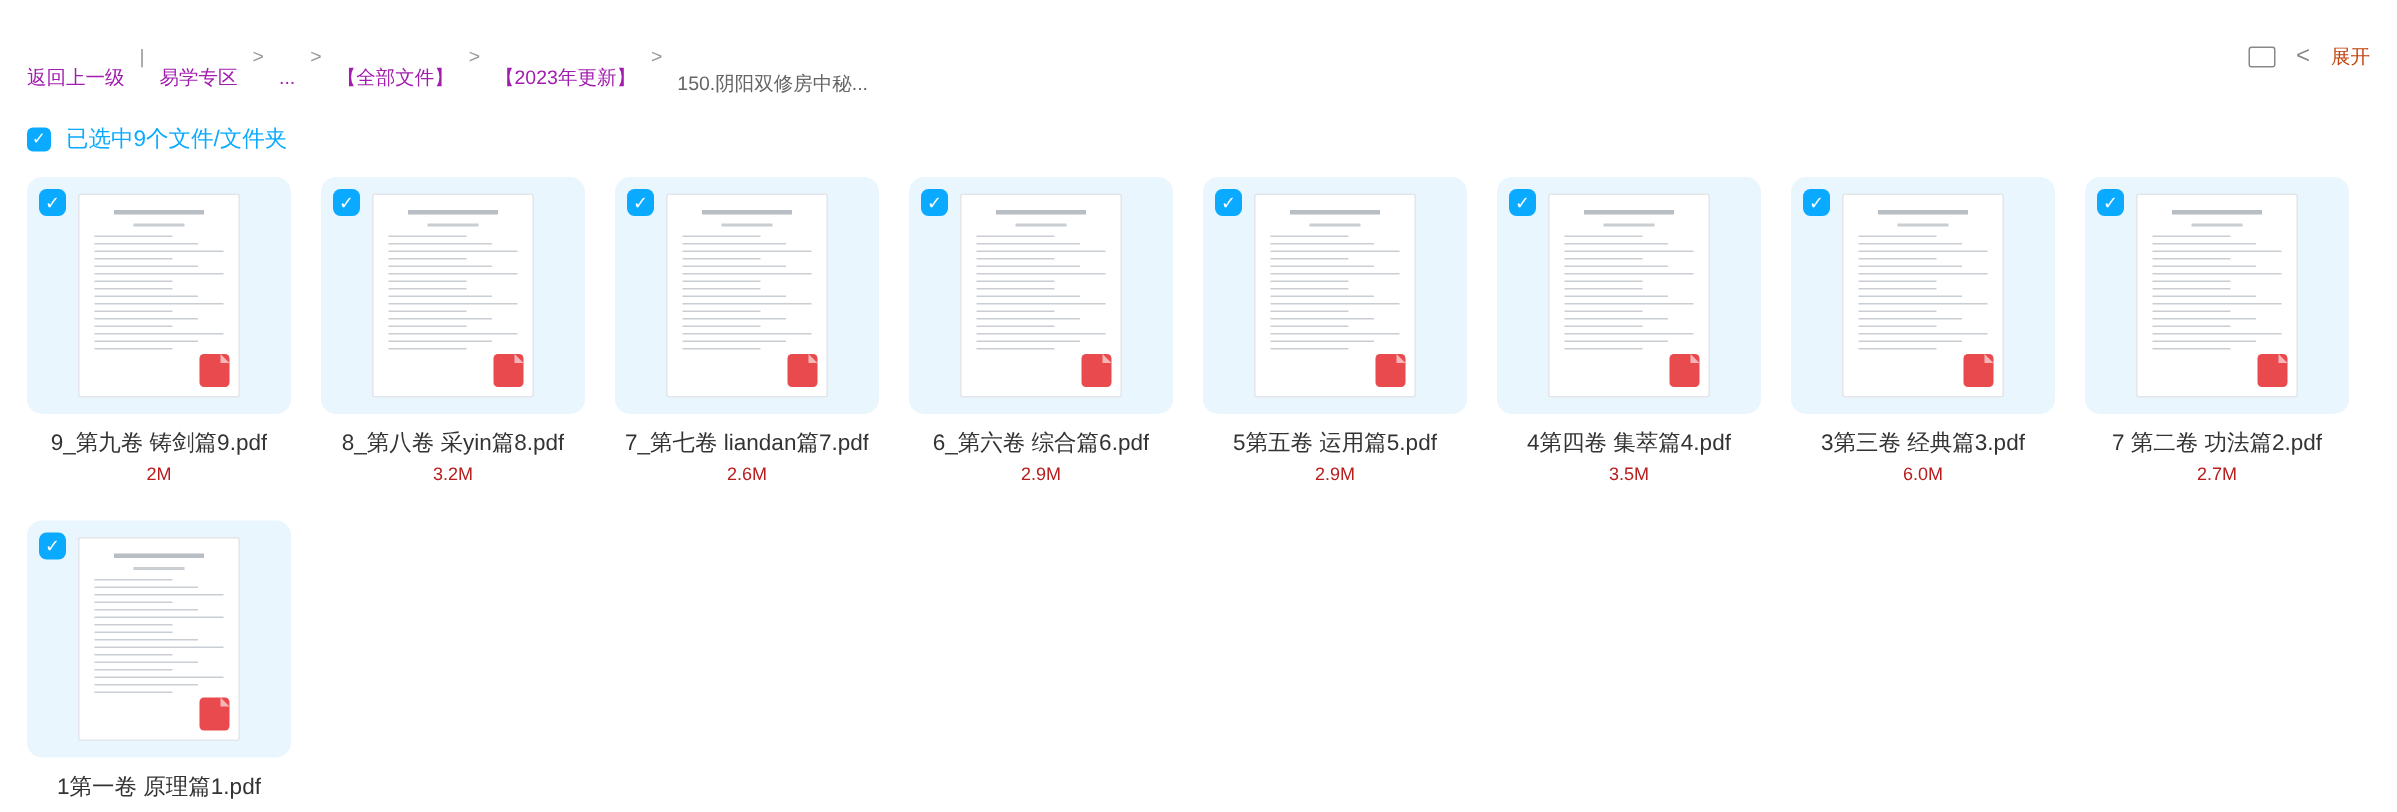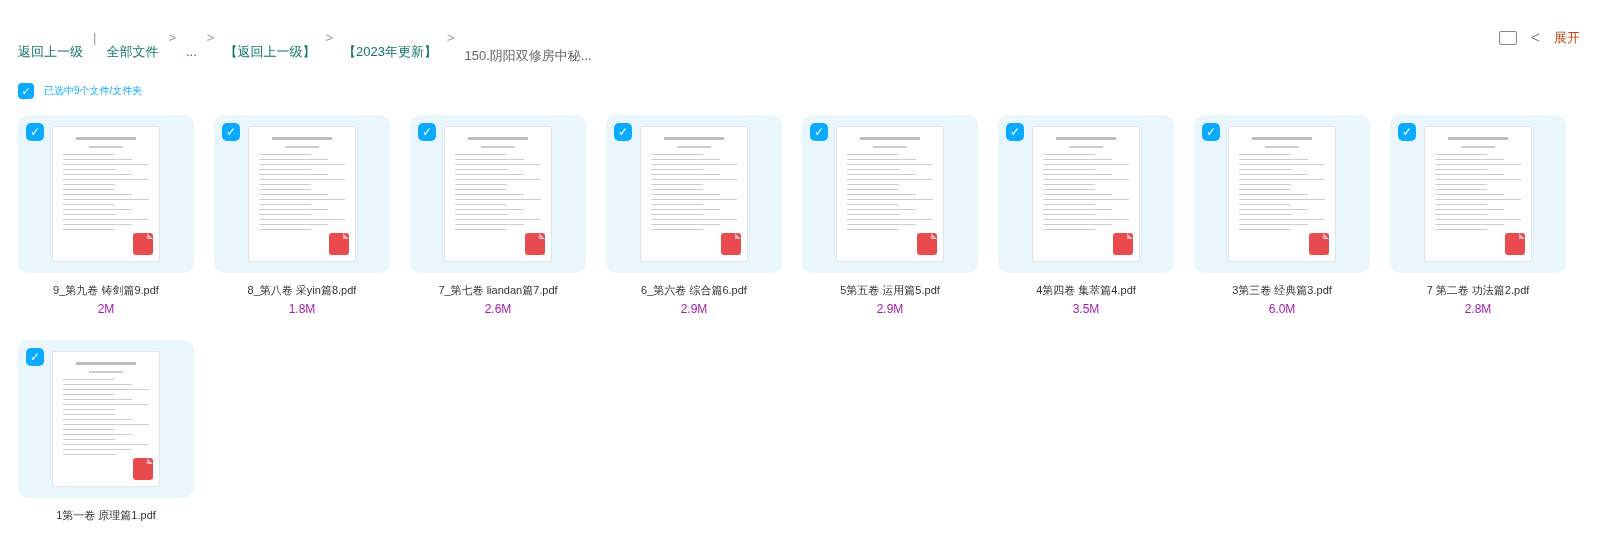--- a/index.html
+++ b/index.html
@@ -2,37 +2,37 @@
 <html><head>
 <meta charset="utf-8">
 <style>
   * { box-sizing: border-box; margin: 0; padding: 0; }
   body { font-family: "Microsoft YaHei", Arial, sans-serif; font-size: 13px; color: #333; background: #fff; width: 1598px; }
   
   .breadcrumb {
     display: flex; align-items: center; padding: 10px 18px; gap: 6px;
     font-size: 13px; color: #666;
   }
-  .breadcrumb a { color: #0f766e; text-decoration: none; cursor: pointer; margin-top: 28px; }
+  .breadcrumb a { color: #a21caf; text-decoration: none; cursor: pointer; margin-top: 28px; }
   .breadcrumb .sep { color: #999; margin: 0 4px; }
   .breadcrumb .current { color: #666; margin-top: 37px; }
   .breadcrumb-right { margin-left: auto; display:flex; align-items:center; gap:14px; color:#888; }
   .br-icon { width:18px; height:14px; border:1.5px solid #888; border-radius:2px; position:relative; }
   .br-chev { font-size:16px; color:#888; }
   .expand { color:#c2410c; }
   
   .select-bar {
     display:flex; align-items:center; gap:10px; padding: 8px 18px 16px 18px;
   }
   .checkbox {
     width:16px; height:16px; border-radius:4px; background:#09AAFF;
     display:flex; align-items:center; justify-content:center; color:#fff;
     font-size:11px; cursor:pointer;
   }
-  .select-text { color:#09AAFF; font-size:10px; }
+  .select-text { color:#09AAFF; font-size:15px; }
   
   .grid {
     display:flex; flex-wrap:wrap; gap: 24px 20px; padding: 0 18px 20px 18px;
   }
   .tile {
     width: 176px; position:relative;
     display:flex; flex-direction:column; align-items:center;
   }
   .tile .thumb-wrap {
     width:176px; height:158px; background:#EAF6FE; border-radius:10px;
@@ -59,34 +59,34 @@
     display:flex; align-items:center; justify-content:center;
   }
   .pdf-badge::before {
     content:""; position:absolute; top:0; right:0;
     border-left:6px solid rgba(255,255,255,0.6);
     border-top:6px solid transparent;
     width:0; height:0;
   }
   .pdf-badge .lbl { color:#fff; font-size:8px; font-weight:bold; }
   
-  .fname { margin-top:10px; font-size:11px; color:#333; text-align:center; max-width:176px; overflow:hidden; text-overflow:ellipsis; white-space:nowrap; }
-  .fsize { margin-top:4px; font-size:12px; color:#a21caf; }
+  .fname { margin-top:10px; font-size:15px; color:#333; text-align:center; max-width:176px; overflow:hidden; text-overflow:ellipsis; white-space:nowrap; }
+  .fsize { margin-top:4px; font-size:12px; color:#b91c1c; }
 </style>
 </head>
 <body>
 
 <div class="breadcrumb">
   <a>返回上一级</a>
   <span class="sep">|</span>
-  <a>全部文件</a>
+  <a>易学专区</a>
   <span class="sep">&gt;</span>
   <a>...</a>
   <span class="sep">&gt;</span>
-  <a>【返回上一级】</a>
+  <a>【全部文件】</a>
   <span class="sep">&gt;</span>
   <a>【2023年更新】</a>
   <span class="sep">&gt;</span>
   <span class="current">150.阴阳双修房中秘...</span>
   <div class="breadcrumb-right">
     <span class="br-icon"></span>
     <span class="br-chev">&lt;</span>
     <span class="expand">展开</span>
   </div>
 </div>
@@ -148,21 +148,21 @@
           <div class="tline short"></div>
           <div class="tline "></div>
           <div class="tline med"></div>
           <div class="tline short"></div>
           <div class="pdf-badge">
             <span class="lbl"></span>
           </div>
         </div>
       </div>
       <div class="fname">8_第八卷 采yin篇8.pdf</div>
-      <div class="fsize">1.8M</div>
+      <div class="fsize">3.2M</div>
     </div>
     <div class="tile">
       <div class="thumb-wrap">
         <div class="check">✓</div>
         <div class="thumb">
           <div class="ttitle"></div>
           <div class="tsub"></div>
           <div class="tline short"></div>
           <div class="tline med"></div>
           <div class="tline "></div>
@@ -328,21 +328,21 @@
           <div class="tline short"></div>
           <div class="tline "></div>
           <div class="tline med"></div>
           <div class="tline short"></div>
           <div class="pdf-badge">
             <span class="lbl"></span>
           </div>
         </div>
       </div>
       <div class="fname">7 第二卷 功法篇2.pdf</div>
-      <div class="fsize">2.8M</div>
+      <div class="fsize">2.7M</div>
     </div>
     <div class="tile">
       <div class="thumb-wrap">
         <div class="check">✓</div>
         <div class="thumb">
           <div class="ttitle"></div>
           <div class="tsub"></div>
           <div class="tline short"></div>
           <div class="tline med"></div>
           <div class="tline "></div>

